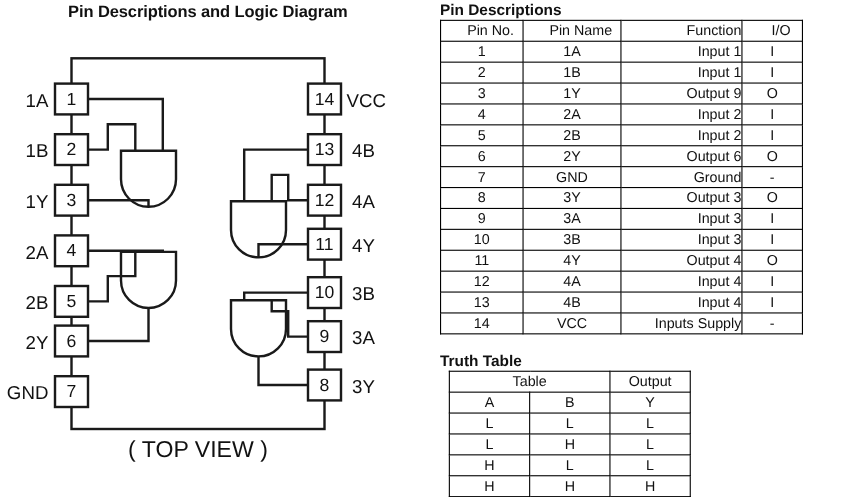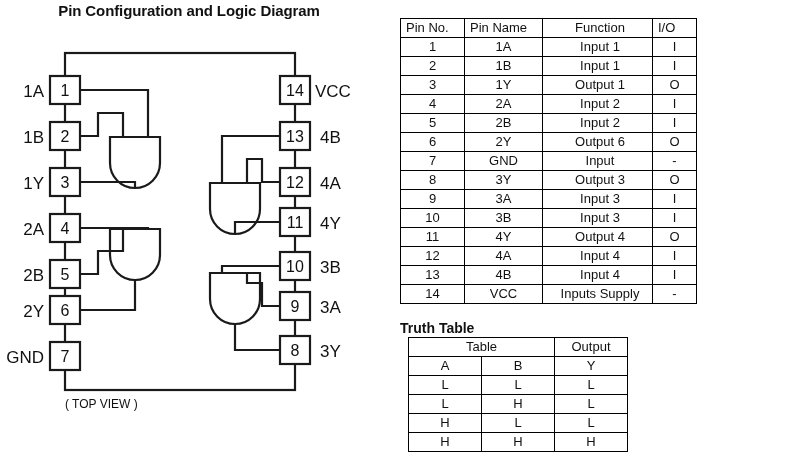--- a/index.html
+++ b/index.html
@@ -47,22 +47,22 @@
     position: absolute;
     font-size: 16px;
     line-height: 16px;
     text-align: center;
     width: 30px;
   }
   #top-view-label {
     position: absolute;
     left: 65px; top: 397px;
     width: 230px;
-    text-align: left;
-    font-size: 12px;
+    text-align: center;
+    font-size: 21px;
   }
 
   
   #right-panel {
     position: absolute;
     left: 396px; top: 0;
     width: 390px; height: 452px;
   }
   .section-title {
     font-size: 14px;
@@ -92,37 +92,37 @@
     line-height: 18px;
     text-align: center;
     white-space: nowrap;
   }
 
   #pin-desc-table {
     left: 4px; top: 18px;
   }
   #pin-desc-table .c-no   { width: 58px; }
   #pin-desc-table .c-name { width: 72px; }
-  #pin-desc-table .c-func { width: 104px; text-align: center; padding-left: 5px; }
+  #pin-desc-table .c-func { width: 104px; text-align: right; padding-left: 5px; }
   #pin-desc-table .c-io   { width: 38px; }
-  #pin-desc-table thead td { text-align: left; padding-left: 5px; }
+  #pin-desc-table thead td { text-align: center; padding-left: 16px; }
 
   #truth-table {
     left: 12px; top: 337px;
   }
   #truth-table .t-a { width: 72px; }
   #truth-table .t-b { width: 72px; }
   #truth-table .t-y { width: 72px; margin-top: 20px; }
 </style>
 </head>
 <body>
 
 <div id="left-panel">
 
-  <div id="diagram-title">Pin Configuration and Logic Diagram</div>
+  <div id="diagram-title">Pin Descriptions and Logic Diagram</div>
 
   <svg id="chip-svg" width="392" height="452">
     <g fill="none" stroke="#1a1a1a" stroke-width="2.2">
 
       <rect x="65" y="53" width="230" height="337"></rect>
 
       <rect x="50" y="76" width="30" height="28" fill="#ffffff"></rect>
       <rect x="50" y="122" width="30" height="28" fill="#ffffff"></rect>
       <rect x="50" y="168" width="30" height="28" fill="#ffffff"></rect>
       <rect x="50" y="214" width="30" height="28" fill="#ffffff"></rect>
@@ -193,20 +193,21 @@
   <div class="sig-label sig-right" style="left:320px; top:215px;">4Y</div>
   <div class="sig-label sig-right" style="left:320px; top:259px;">3B</div>
   <div class="sig-label sig-right" style="left:320px; top:299px;">3A</div>
   <div class="sig-label sig-right" style="left:320px; top:343px;">3Y</div>
 
   <div id="top-view-label">( TOP VIEW )</div>
 </div>
 
 <div id="right-panel">
 
+  <div id="pin-desc-title" class="section-title">Pin Descriptions</div>
 
   <table id="pin-desc-table">
     <thead>
       <tr>
         <td class="c-no">Pin No.</td>
         <td class="c-name">Pin Name</td>
         <td class="c-func">Function</td>
         <td class="c-io">I/O</td>
       </tr>
     </thead>
@@ -219,21 +220,21 @@
       </tr>
       <tr>
         <td class="c-no">2</td>
         <td class="c-name">1B</td>
         <td class="c-func">Input 1</td>
         <td class="c-io">I</td>
       </tr>
       <tr>
         <td class="c-no">3</td>
         <td class="c-name">1Y</td>
-        <td class="c-func">Output 1</td>
+        <td class="c-func">Output 9</td>
         <td class="c-io">O</td>
       </tr>
       <tr>
         <td class="c-no">4</td>
         <td class="c-name">2A</td>
         <td class="c-func">Input 2</td>
         <td class="c-io">I</td>
       </tr>
       <tr>
         <td class="c-no">5</td>
@@ -243,21 +244,21 @@
       </tr>
       <tr>
         <td class="c-no">6</td>
         <td class="c-name">2Y</td>
         <td class="c-func">Output 6</td>
         <td class="c-io">O</td>
       </tr>
       <tr>
         <td class="c-no">7</td>
         <td class="c-name">GND</td>
-        <td class="c-func">Input</td>
+        <td class="c-func">Ground</td>
         <td class="c-io">-</td>
       </tr>
       <tr>
         <td class="c-no">8</td>
         <td class="c-name">3Y</td>
         <td class="c-func">Output 3</td>
         <td class="c-io">O</td>
       </tr>
       <tr>
         <td class="c-no">9</td>

